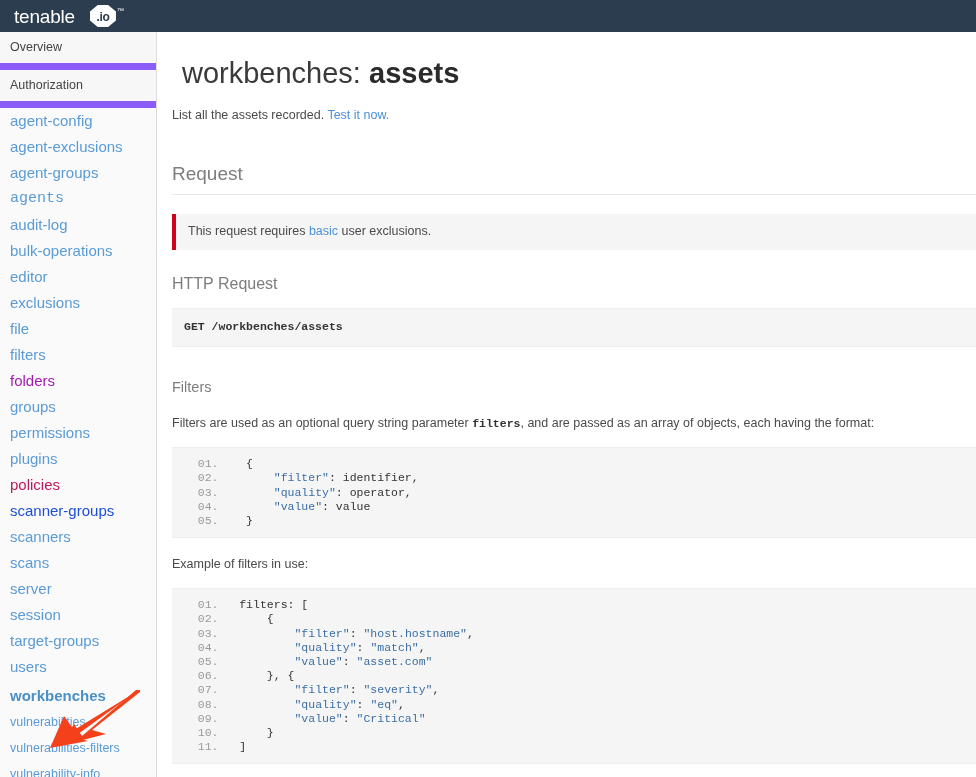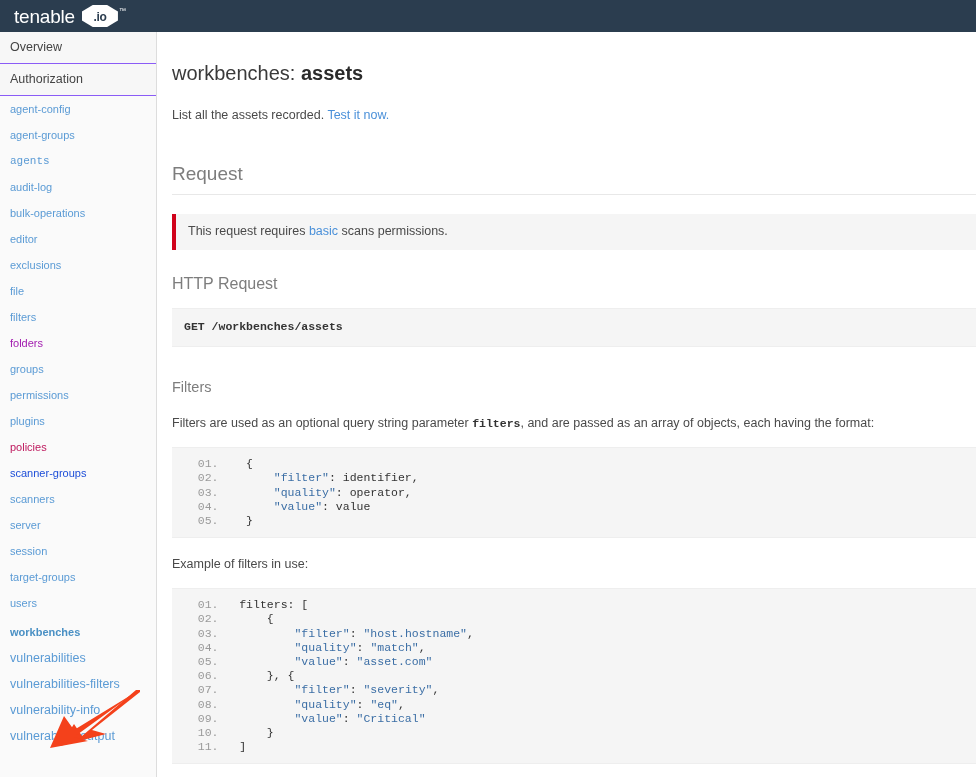--- a/index.html
+++ b/index.html
@@ -28,22 +28,22 @@
     position: relative;
   }
   .logo-word {
     color: #ffffff;
     font-size: 19px;
     font-weight: 400;
     letter-spacing: -0.2px;
     line-height: 1;
   }
   .logo-badge {
-    width: 36px; height: 22px;
-    margin-left: 7px;
+    width: 26px; height: 22px;
+    margin-left: 15px;
     background: #ffffff;
     position: relative;
     display: flex;
     align-items: center;
     justify-content: center;
     clip-path: polygon(30% 0%, 70% 0%, 100% 30%, 100% 70%, 70% 100%, 30% 100%, 0% 70%, 0% 30%);
   }
   .logo-badge span {
     color: #2b3d4f;
     font-size: 12px;
@@ -68,28 +68,28 @@
     width: 157px; height: 745px;
     background: #fafafa;
     border-right: 1px solid #dddddd;
     overflow: hidden;
   }
   .nav-plain {
     display: block;
     padding: 8px 0 8px 10px;
     font-size: 12.5px;
     color: #444444;
-    border-bottom: 1px solid #8b5cf6;
+    border-bottom: 7px solid #8b5cf6;
     background: #f7f7f7;
     line-height: 15px;
   }
   .nav-link {
     display: block;
     padding: 6px 0 6px 10px;
-    font-size: 11px;
+    font-size: 15px;
     color: #5b9bd5;
     line-height: 14px;
     text-decoration: none;
     cursor: pointer;
   }
   .nav-link.group {
     font-weight: bold;
     color: #4a90c4;
     padding-top: 9px;
   }
@@ -100,24 +100,24 @@
   
   #content {
     position: absolute;
     left: 157px; top: 32px;
     width: 819px; height: 745px;
     padding: 0 0 0 15px;
     overflow: hidden;
     background: #ffffff;
   }
   h1.page-title {
-    font-size: 20px;
+    font-size: 29px;
     font-weight: 400;
     color: #3a3a3a;
-    margin: 26px 0 0 0;
+    margin: 26px 0 0 10px;
     line-height: 30px;
   }
   h1.page-title b { font-weight: 700; color: #2b2b2b; }
 
   p.lede {
     font-size: 12.5px;
     color: #4a4a4a;
     margin: 18px 0 0 0;
     line-height: 18px;
   }
@@ -210,35 +210,37 @@
     </span>
     <span class="logo-tm">™</span>
   </div>
 </div>
 
 <nav id="sidebar">
   <a class="nav-plain">Overview</a>
   <a class="nav-plain">Authorization</a>
 
   <a class="nav-link" style="color: rgb(91, 155, 213);">agent-config</a>
+  <a class="nav-link" style="color: rgb(91, 155, 213);">agent-exclusions</a>
   <a class="nav-link" style="color: rgb(91, 155, 213);">agent-groups</a>
   <a class="nav-link" style="color: rgb(91, 155, 213); font-family: Liberation Mono, monospace;">agents</a>
   <a class="nav-link" style="color: rgb(91, 155, 213);">audit-log</a>
   <a class="nav-link" style="color: rgb(91, 155, 213);">bulk-operations</a>
   <a class="nav-link" style="color: rgb(91, 155, 213);">editor</a>
   <a class="nav-link" style="color: rgb(91, 155, 213);">exclusions</a>
   <a class="nav-link" style="color: rgb(91, 155, 213);">file</a>
   <a class="nav-link" style="color: rgb(91, 155, 213);">filters</a>
   <a class="nav-link" style="color: #a21caf;">folders</a>
   <a class="nav-link" style="color: rgb(91, 155, 213);">groups</a>
   <a class="nav-link" style="color: rgb(91, 155, 213);">permissions</a>
   <a class="nav-link" style="color: rgb(91, 155, 213);">plugins</a>
   <a class="nav-link" style="color: #be185d;">policies</a>
   <a class="nav-link" style="color: #1d4ed8;">scanner-groups</a>
   <a class="nav-link" style="color: rgb(91, 155, 213);">scanners</a>
+  <a class="nav-link" style="color: rgb(91, 155, 213);">scans</a>
   <a class="nav-link" style="color: rgb(91, 155, 213);">server</a>
   <a class="nav-link" style="color: rgb(91, 155, 213);">session</a>
   <a class="nav-link" style="color: rgb(91, 155, 213);">target-groups</a>
   <a class="nav-link" style="color: rgb(91, 155, 213);">users</a>
 
   <a class="nav-link group">workbenches</a>
   <a class="nav-link sub" style="color: rgb(91, 155, 213);">vulnerabilities</a>
   <a class="nav-link sub" style="color: rgb(91, 155, 213);">vulnerabilities-filters</a>
   <a class="nav-link sub" style="color: rgb(91, 155, 213);">vulnerability-info</a>
   <a class="nav-link sub" style="color: rgb(91, 155, 213);">vulnerability-output</a>
@@ -251,21 +253,21 @@
 </svg>
 
 <main id="content">
 
   <h1 class="page-title"><span>workbenches: </span><b>assets</b></h1>
 
   <p class="lede"><span>List all the assets recorded. </span><a class="inline">Test it now.</a></p>
 
   <h2 class="section">Request</h2>
 
-  <div class="callout" style="border-left-color: rgb(208, 2, 27);"><span>This request requires </span><a class="inline">basic</a><span> scans permissions.</span></div>
+  <div class="callout" style="border-left-color: rgb(208, 2, 27);"><span>This request requires </span><a class="inline">basic</a><span> user exclusions.</span></div>
 
   <h3 class="sub">HTTP Request</h3>
 
   <pre class="code req">GET /workbenches/assets</pre>
 
   <h3 class="sub small">Filters</h3>
 
   <p class="body"><span>Filters are used as an optional query string parameter </span><code class="mono">filters</code><span>, and are passed as an array of objects, each having the format:</span></p>
 
   <pre class="code" id="filter-format-block"><span class="ln">  01.</span><span>    {</span>

